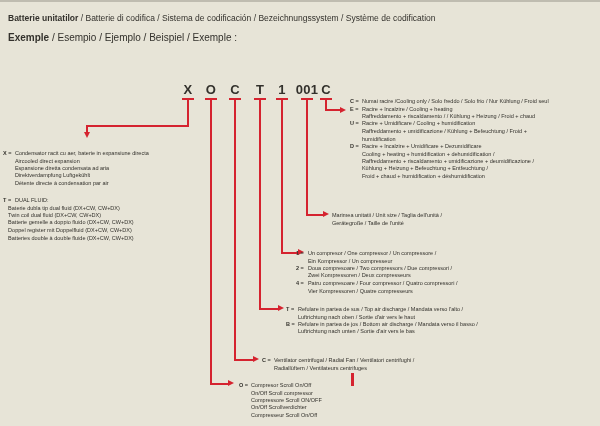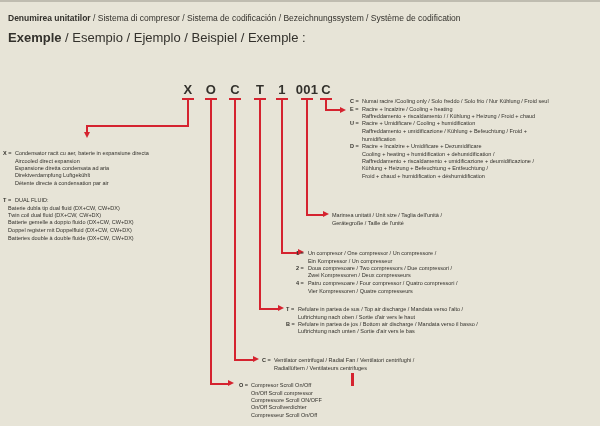--- a/index.html
+++ b/index.html
@@ -4,21 +4,21 @@
 <style>
   html,body{margin:0;padding:0;}
   #page{
     position:relative;width:600px;height:426px;overflow:hidden;
     background:var(--background,#e7e4d7);
     font-family:"Liberation Sans","DejaVu Sans",sans-serif;
     color:var(--text,#33312c);
   }
   .top-edge{position:absolute;left:0;top:0;width:600px;height:2px;background:rgba(70,68,58,.25);}
   .title{position:absolute;left:8px;top:13px;font-size:8.5px;line-height:10px;white-space:nowrap;}
-  .subtitle{position:absolute;left:8px;top:33px;font-size:13px;line-height:9px;white-space:nowrap;}
+  .subtitle{position:absolute;left:8px;top:33px;font-size:10px;line-height:9px;white-space:nowrap;}
   .b{font-weight:700;}
   .codechar{
     position:absolute;top:82px;width:28px;text-align:center;
     font-size:13px;font-weight:700;letter-spacing:.2px;color:var(--text,#33312c);
   }
   .seg{position:absolute;background:var(--red,#d5232f);}
   .ar{position:absolute;width:0;height:0;}
   .ar-right{border-top:3.5px solid transparent;border-bottom:3.5px solid transparent;border-left:6px solid var(--red,#d5232f);}
   .ar-down{border-left:3.5px solid transparent;border-right:3.5px solid transparent;border-top:6px solid var(--red,#d5232f);}
   .blk{
@@ -28,21 +28,21 @@
   .ln{height:8.8px;}
   .k{display:inline-block;width:14px;font-weight:700;}
   .blk-t .ln:not(:first-child) .k{width:6px;}
 </style>
 </head>
 <body>
 
 <div id="page" style="--background: #e7e4d7; --red: #d5232f; --text: #33312c;">
   <div class="top-edge"></div>
 
-  <div class="title"><span class="b">Denumirea unitatilor</span><span> / Sistema di compresor / Sistema de codificación / Bezeichnungssystem / Système de codification</span></div>
+  <div class="title"><span class="b">Batterie unitatilor</span><span> / Batterie di codifica / Sistema de codificación / Bezeichnungssystem / Système de codification</span></div>
   <div class="subtitle"><span class="b">Exemple</span><span> / Esempio / Ejemplo / Beispiel / Exemple :</span></div>
 
   <div class="codechar" style="left:174px">X</div>
   <div class="codechar" style="left:197px">O</div>
   <div class="codechar" style="left:221px">C</div>
   <div class="codechar" style="left:246px">T</div>
   <div class="codechar" style="left:268px">1</div>
   <div class="codechar" style="left:293px">001</div>
   <div class="codechar" style="left:312px">C</div>
 

